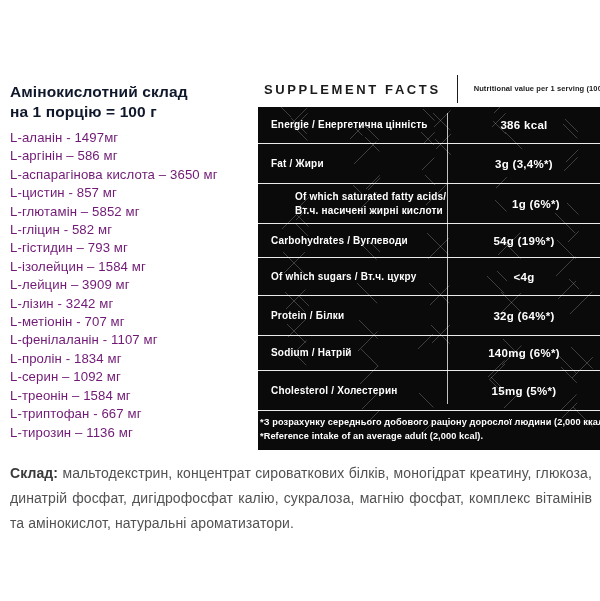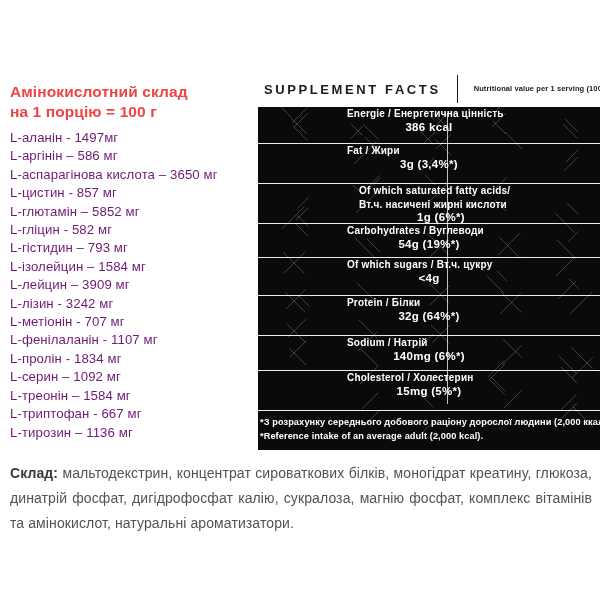--- a/index.html
+++ b/index.html
@@ -4,21 +4,21 @@
 <style>
   html,body{margin:0;padding:0;}
   body{
     width:600px;height:601px;background:#ffffff;
     font-family:"Liberation Sans","DejaVu Sans",sans-serif;
     position:relative;overflow:hidden;
   }
   
   .amino-col{position:absolute;left:10px;top:82px;width:248px;}
   .amino-heading{
-    font-size:15.5px;font-weight:bold;color:#ef4444;
+    font-size:15.5px;font-weight:bold;color:#0f172a;
     line-height:20px;letter-spacing:.1px;margin:0;
   }
   .amino-list{
     list-style:none;margin:7px 0 0 0;padding:0;
     font-size:13.2px;line-height:18.4px;color:#701a75;letter-spacing:.1px;
   }
   
   .facts-header{
     position:absolute;left:264px;top:72px;width:332px;height:34px;
     display:flex;align-items:center;gap:16px;
@@ -37,21 +37,21 @@
     position:absolute;left:258px;top:107px;width:342px;height:343px;
     background:#0a0a0a;color:#ffffff;overflow:hidden;
   }
   .scratches{position:absolute;left:0;top:0;width:100%;height:100%;pointer-events:none;}
   .scratches line{stroke:rgba(255,255,255,.22);stroke-width:1;}
   .facts-rows{position:absolute;left:0;top:0;width:100%;}
   .facts-rows::after{
     content:"";position:absolute;left:189px;top:6px;bottom:6px;width:1px;
     background:rgba(255,255,255,.75);
   }
-  .frow{display:flex;align-items:center;border-top:1px solid rgba(255,255,255,.92);box-sizing:border-box;flex-direction:column;}
+  .frow{display:flex;align-items:center;border-top:1px solid rgba(255,255,255,.92);box-sizing:border-box;}
   .frow:first-child{border-top:none;}
   .flabel{
     width:190px;box-sizing:border-box;padding:0 10px 0 13px;
     font-size:10px;font-weight:600;letter-spacing:.2px;line-height:1.35;
   }
   .fvalue{
     flex:1;text-align:center;font-size:11.5px;font-weight:bold;letter-spacing:.3px;
   }
   .facts-footnotes{
     position:absolute;left:0;right:0;bottom:0;height:40px;box-sizing:border-box;

